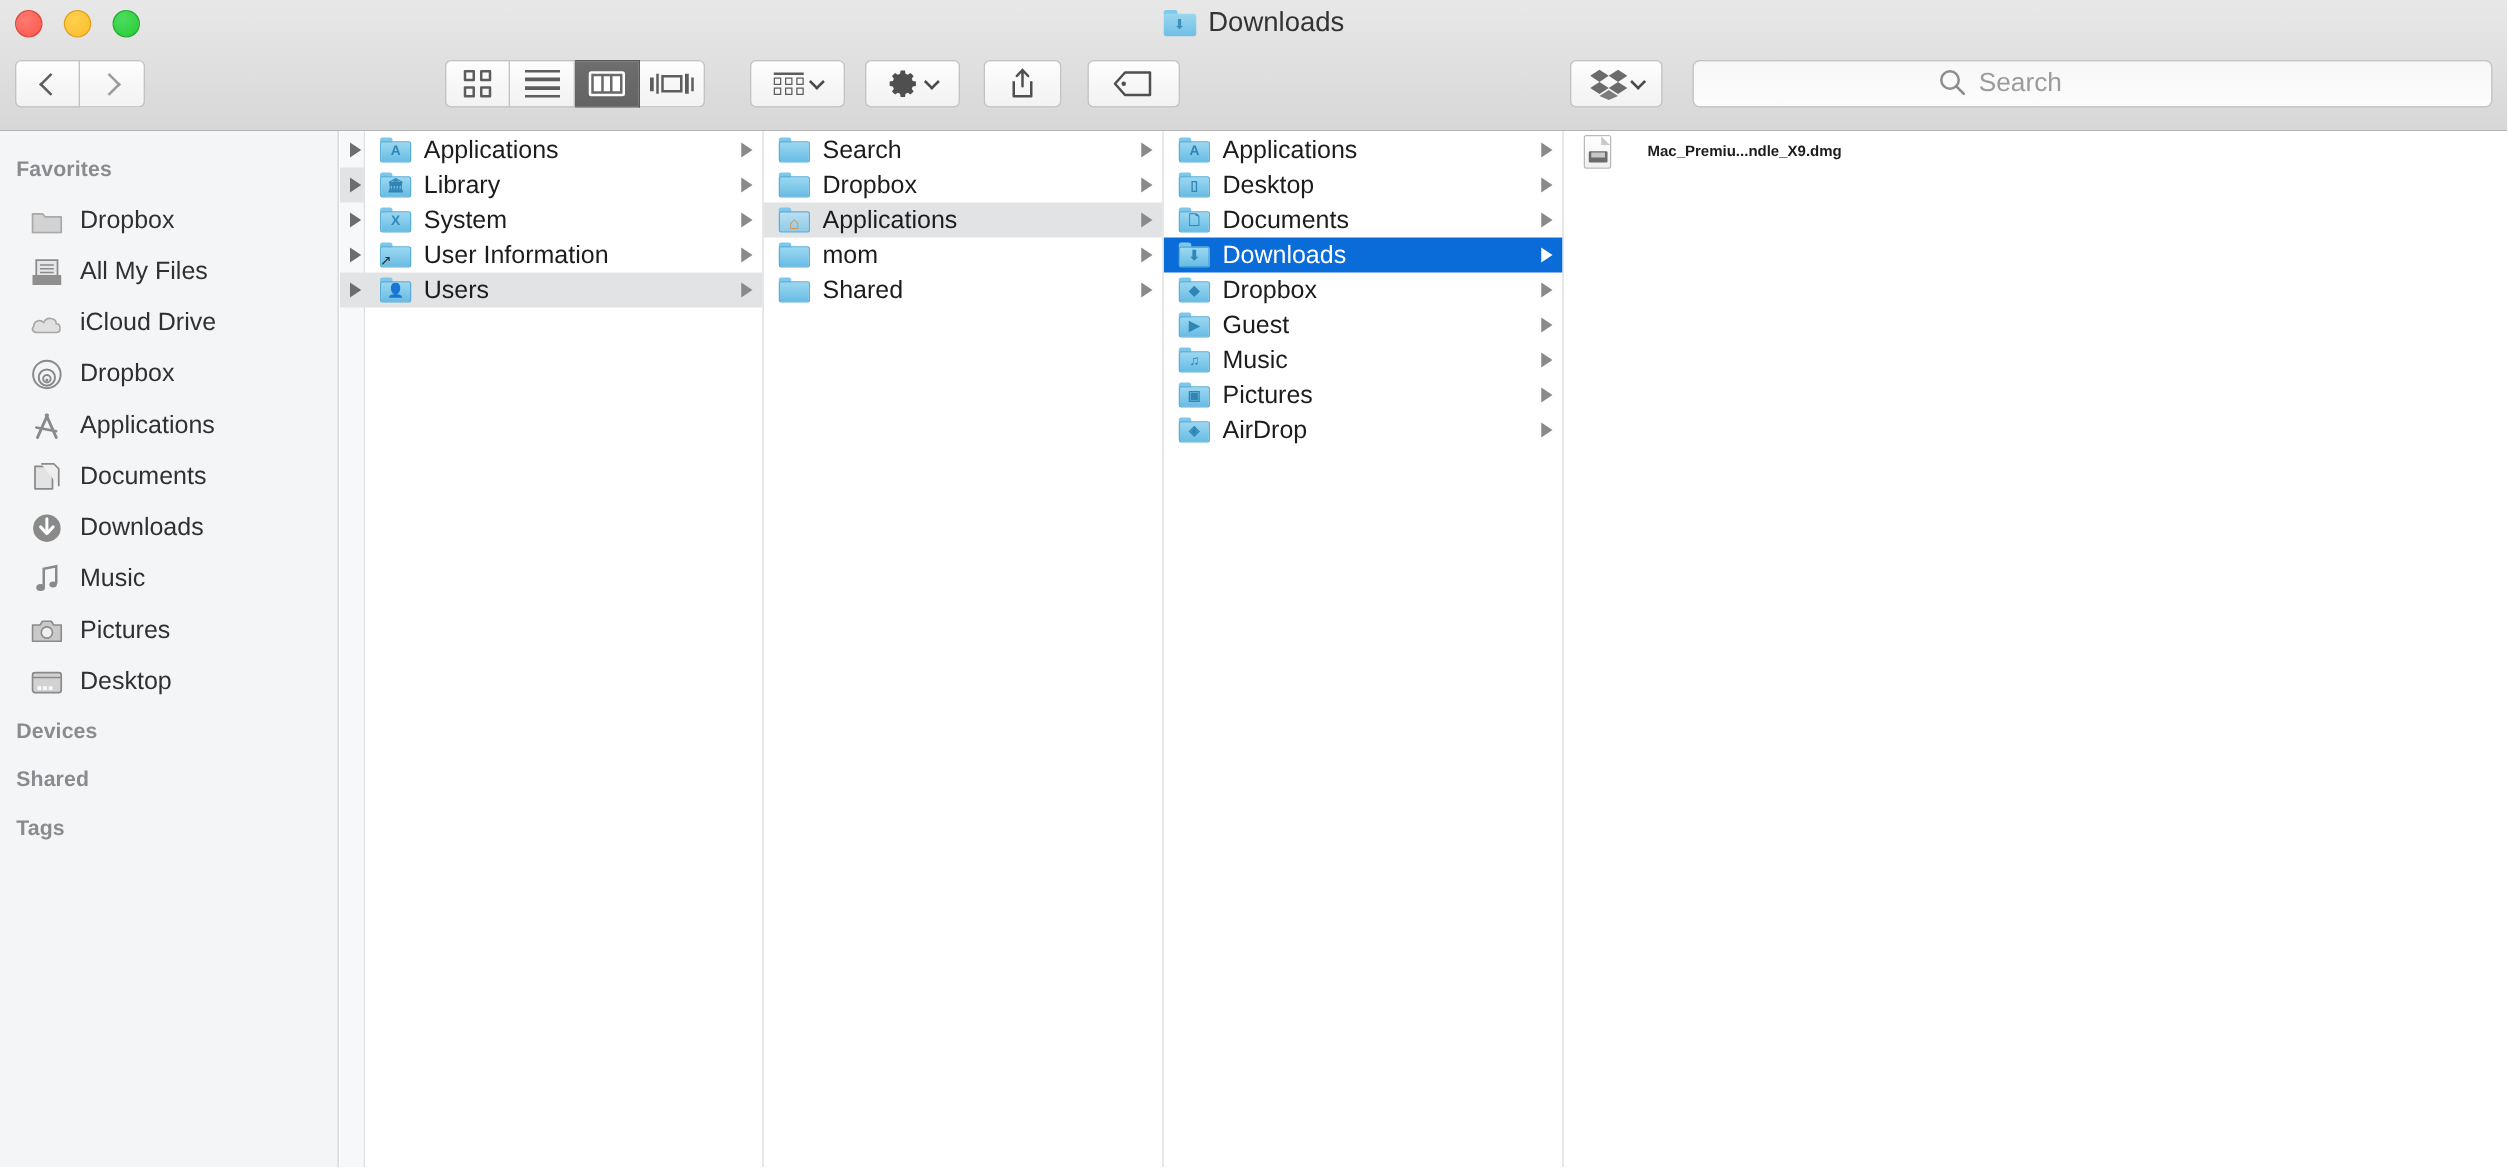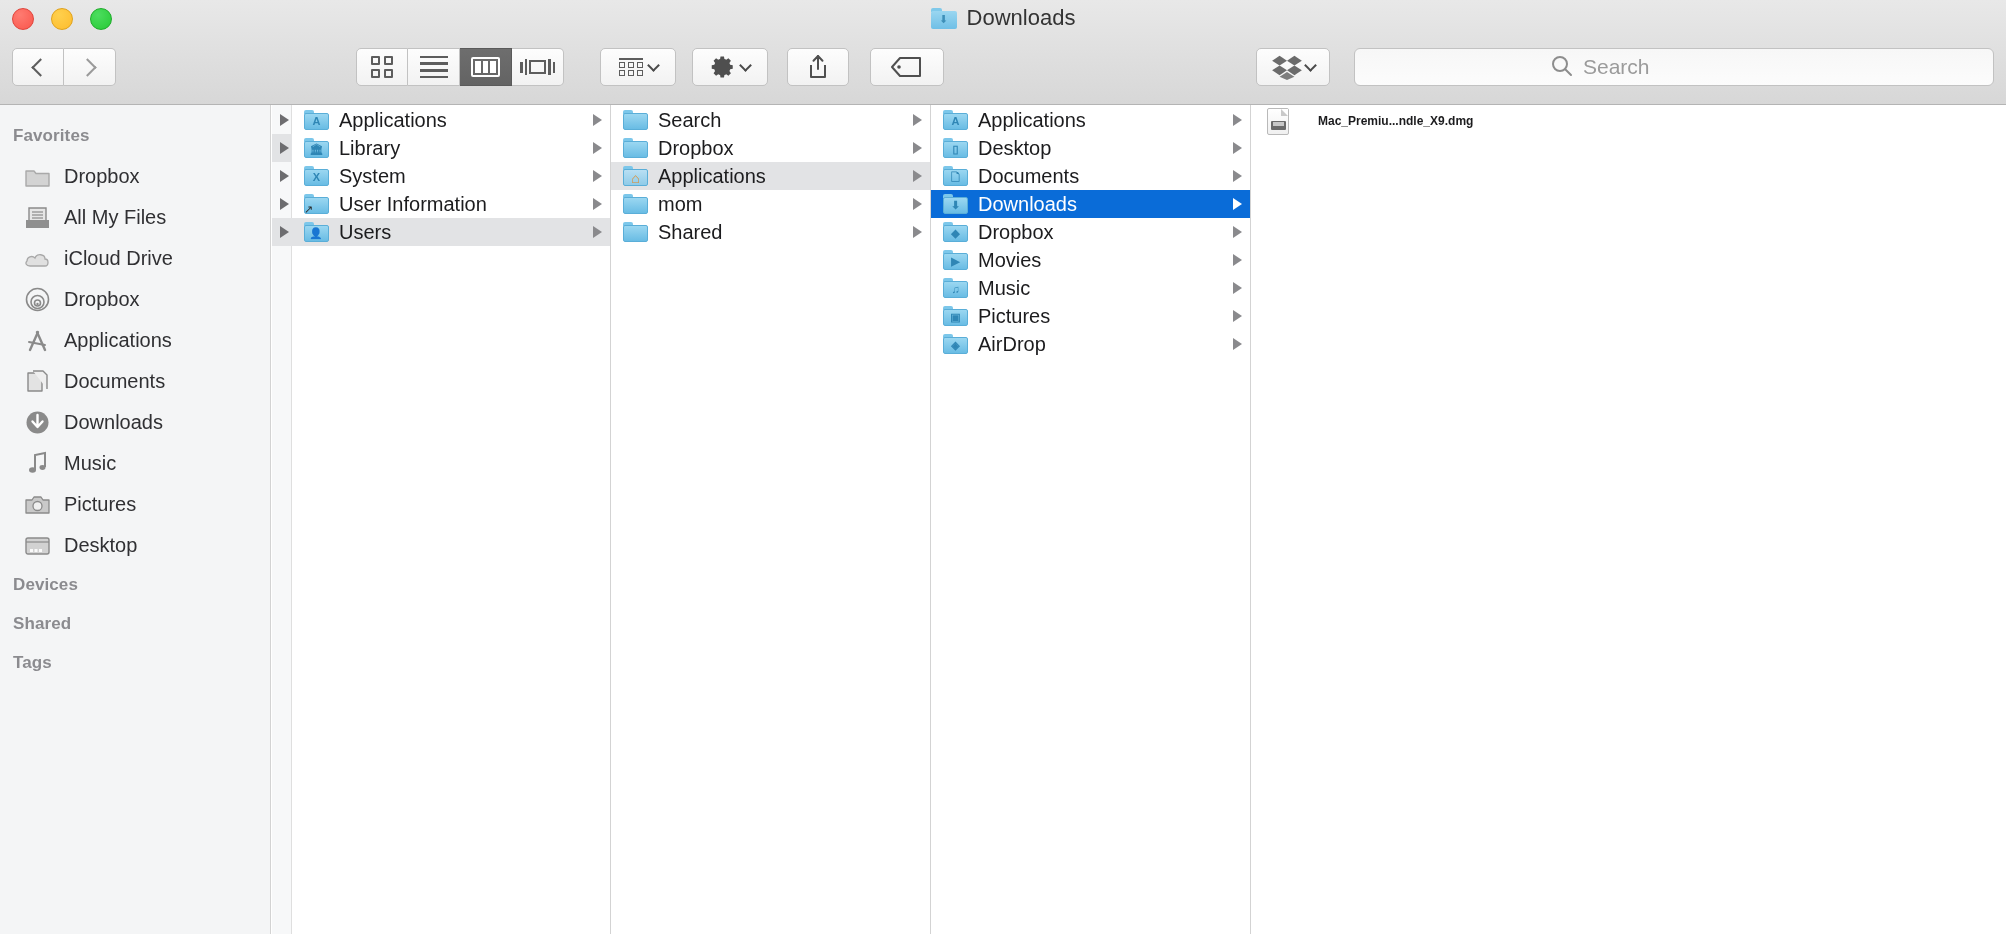--- a/index.html
+++ b/index.html
@@ -779,21 +779,21 @@
           </span>
         <span class="row-label">Dropbox</span>
         <span class="arrow"></span>
       </div>
       <div class="row">
         <span class="fi">
             <span class="tab"></span>
             <span class="body"></span>
             <span class="gl">▶</span>
           </span>
-        <span class="row-label">Movies</span>
+        <span class="row-label">Guest</span>
         <span class="arrow"></span>
       </div>
       <div class="row">
         <span class="fi">
             <span class="tab"></span>
             <span class="body"></span>
             <span class="gl">♫</span>
           </span>
         <span class="row-label">Music</span>
         <span class="arrow"></span>

